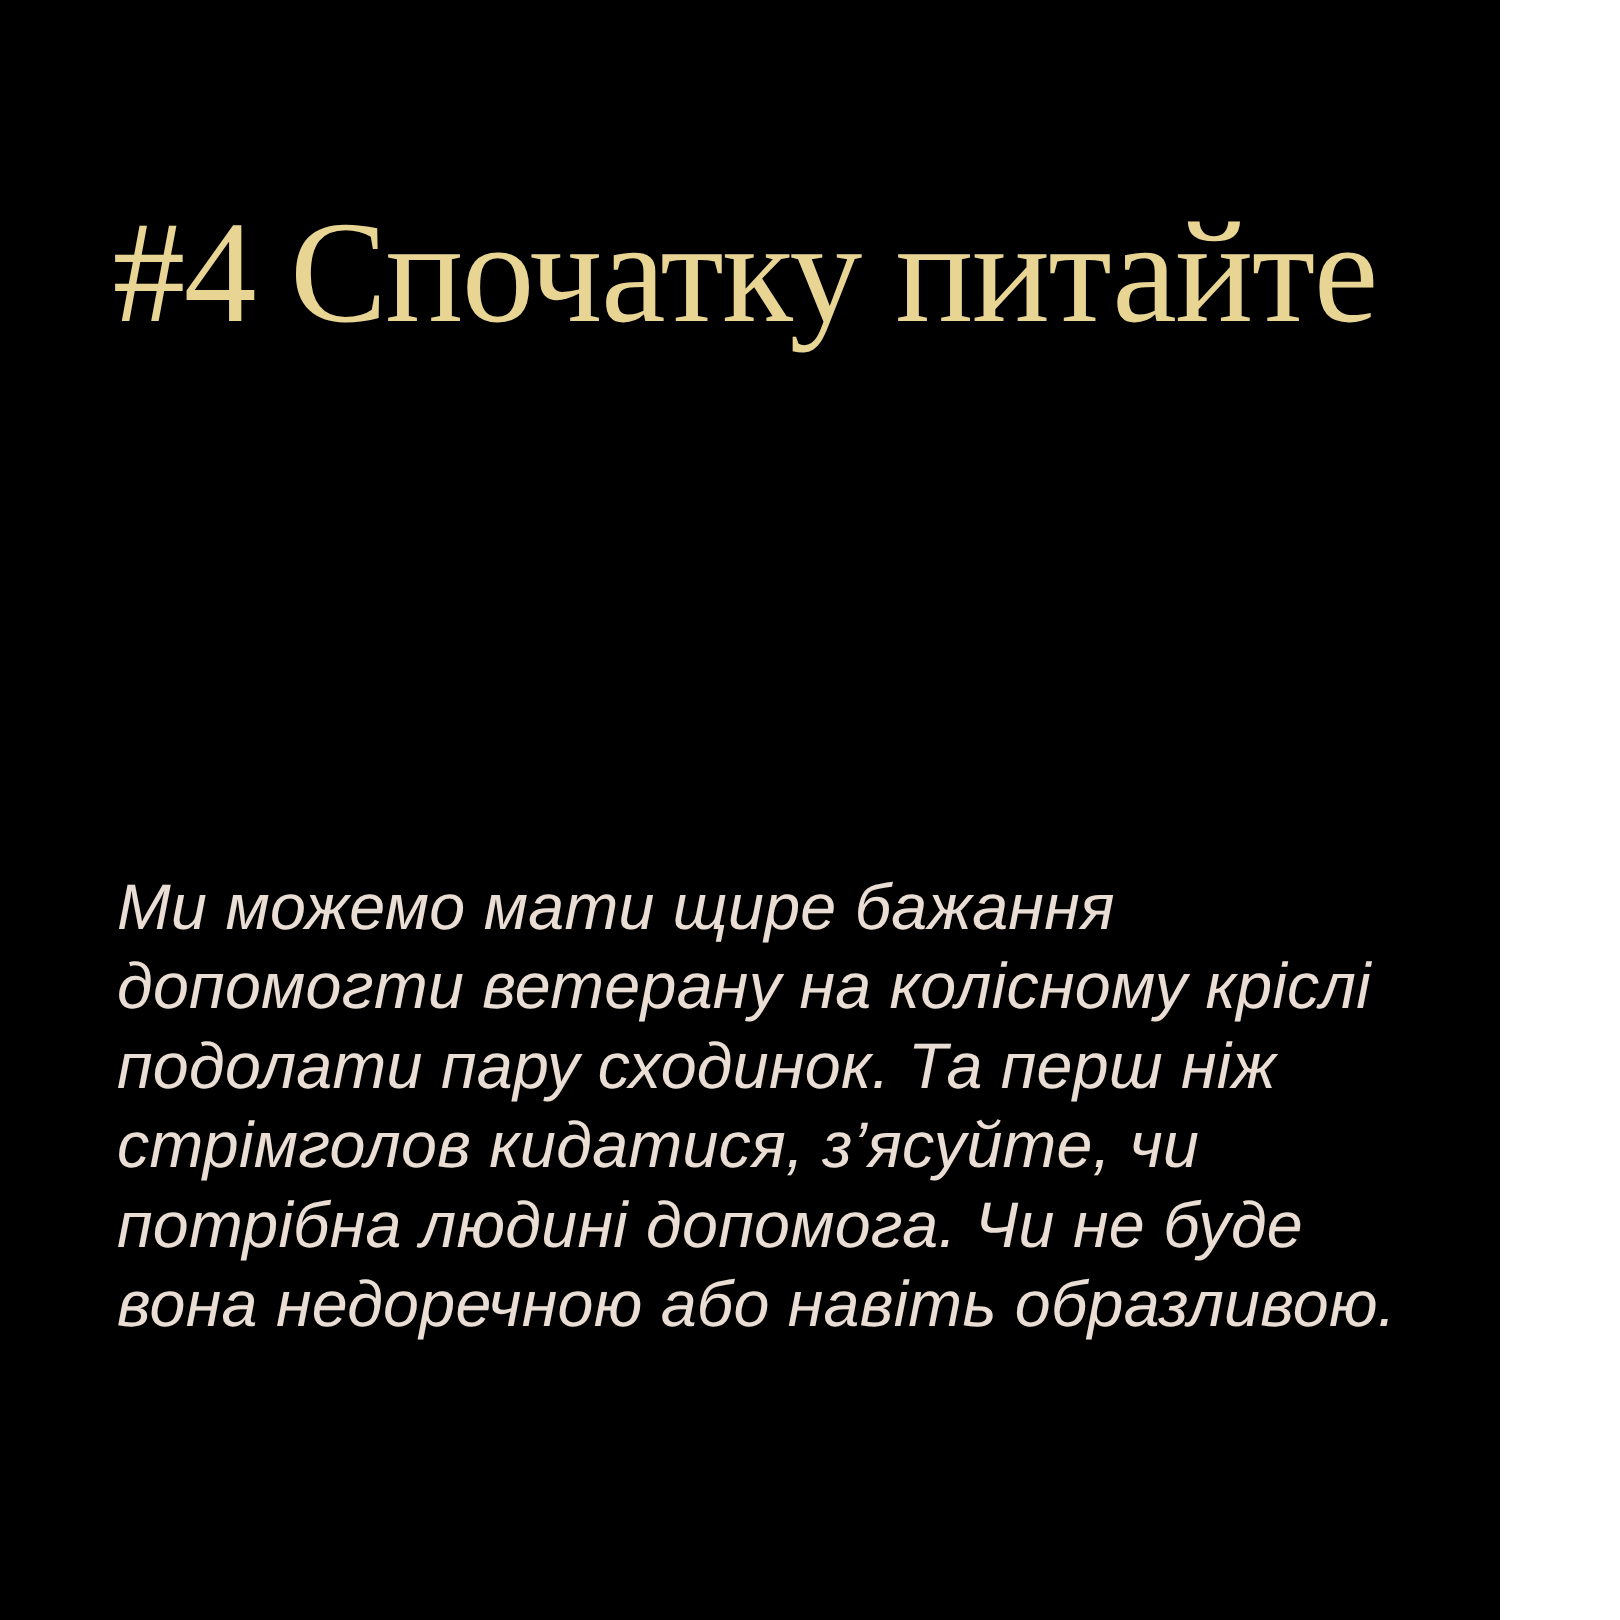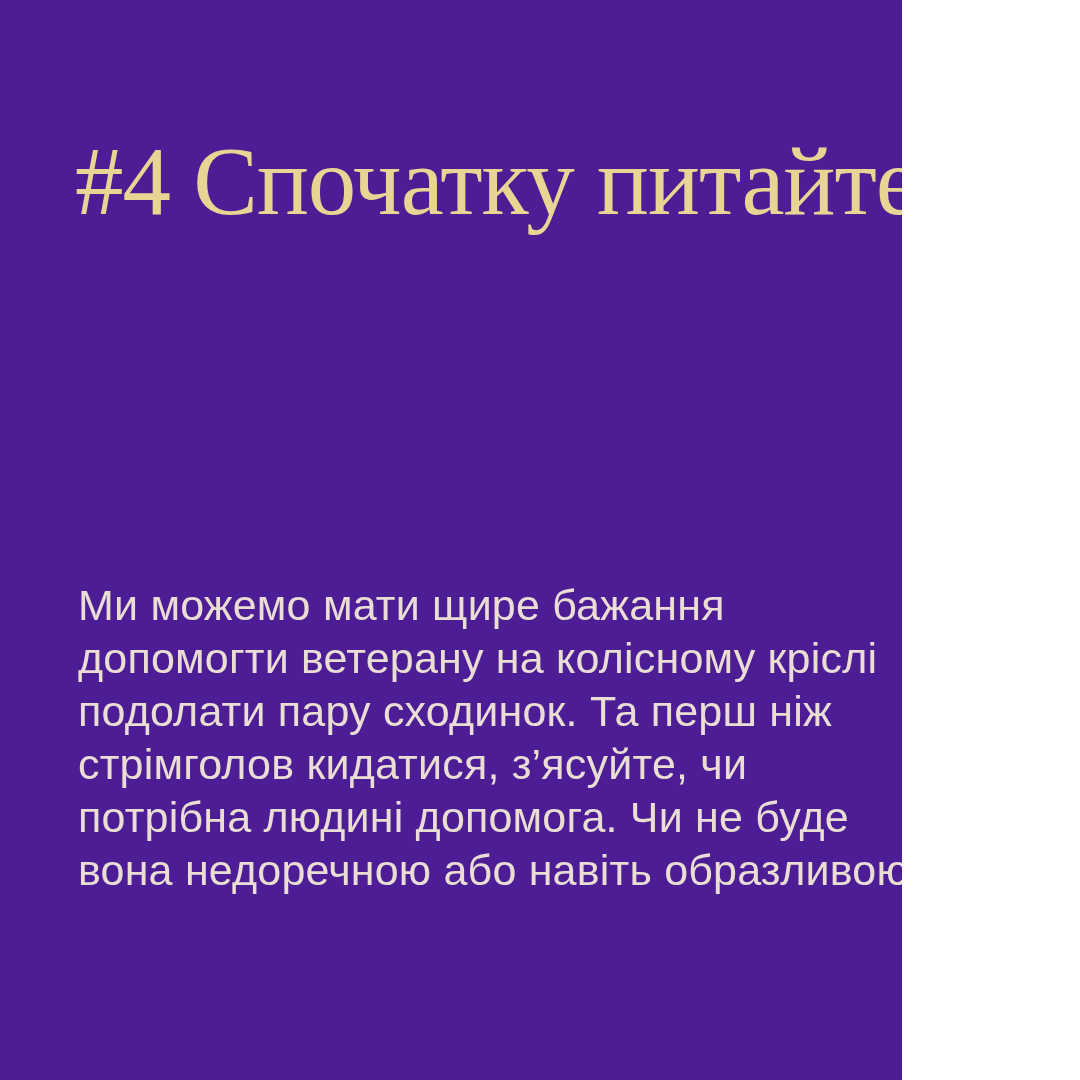--- a/index.html
+++ b/index.html
@@ -1,23 +1,23 @@
 <!DOCTYPE html>
 <html><head>
 <meta charset="utf-8">
 <style>
   html, body {
     margin: 0;
     padding: 0;
   }
   .card {
     position: relative;
-    width: 902px;
+    width: 1000px;
     height: 1080px;
-    background: #4c1d95;
+    background: #000000;
     overflow: hidden;
     font-family: "Liberation Sans", sans-serif;
   }
   .title {
     position: absolute;
     left: 75px;
     top: 62px;
     width: 960px;
     font-family: "Liberation Serif", "DejaVu Serif", serif;
     font-weight: 400;
@@ -32,20 +32,21 @@
     left: 78px;
     top: 536px;
     width: 950px;
     font-family: "Liberation Sans", sans-serif;
     font-weight: 400;
     font-size: 43px;
     line-height: 53px;
     letter-spacing: 0.2px;
     color: #e9ddd4;
     white-space: pre-line;
+    font-style: italic;
   }
 </style>
 </head>
 <body>
 
 <div class="card">
   <h1 class="title">#4 Спочатку питайте</h1>
   <p class="body-text">Ми можемо мати щире бажання
 допомогти ветерану на колісному кріслі
 подолати пару сходинок. Та перш ніж

